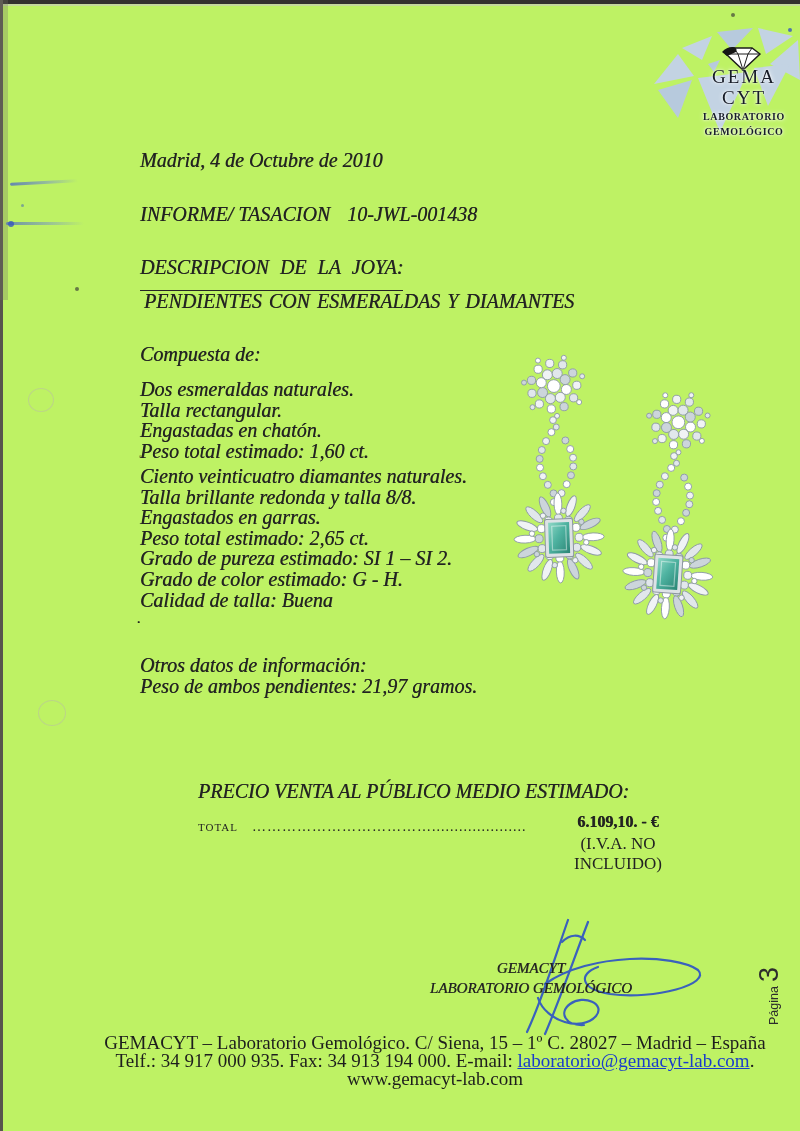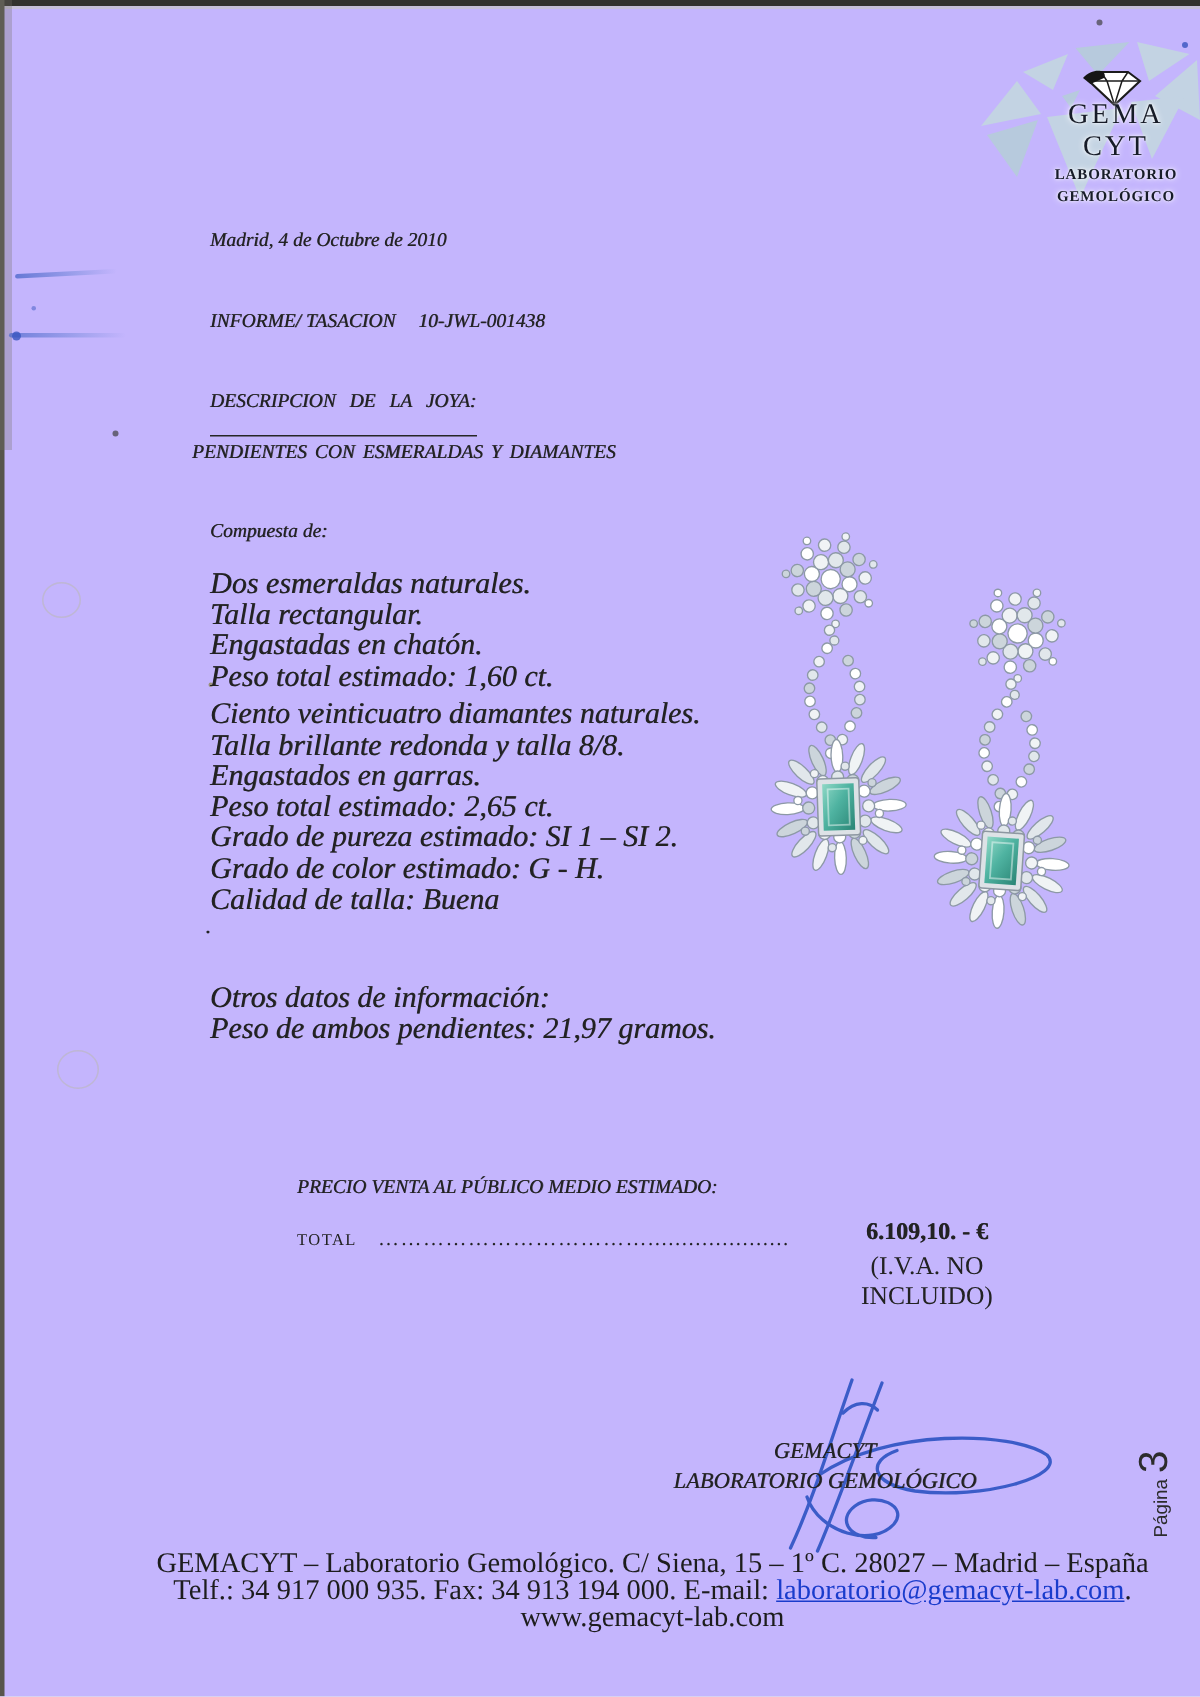--- a/index.html
+++ b/index.html
@@ -1,52 +1,52 @@
 <!DOCTYPE html>
 <html><head>
 <meta charset="utf-8">
 <style>
   html,body{margin:0;padding:0;background:#e8e8e6;}
-  .page{position:relative;width:800px;height:1131px;margin:0 auto;background:#c4b5fd;
+  .page{position:relative;width:800px;height:1131px;margin:0 auto;background:#bef264;
         font-family:"Liberation Serif", serif;color:#222;overflow:hidden;}
   .abs{position:absolute;}
   .it{font-style:italic;}
   .scan-top{position:absolute;top:0;left:0;width:100%;height:4px;background:#33322e;}
   .scan-top2{position:absolute;top:4px;left:0;width:100%;height:2px;background:#c9c8c2;opacity:.6;}
   .scan-left{position:absolute;top:0;left:0;width:3px;height:100%;background:#57554d;}
   .scan-left-wide{position:absolute;top:0;left:0;width:8px;height:300px;background:rgba(115,113,104,.30);}
   .speck{position:absolute;border-radius:50%;background:rgba(55,55,52,.65);}
   .ring-smudge{position:absolute;border:1px solid rgba(185,185,172,.5);border-radius:50%;}
   .pen-mark{position:absolute;height:3px;border-radius:2px;
             background:linear-gradient(90deg,rgba(70,100,200,.75),rgba(110,135,215,.45) 60%,rgba(110,135,215,0));}
   .pen-dot{position:absolute;width:4px;height:4px;border-radius:50%;background:rgba(55,85,190,.8);}
 
   
   .line{font-size:15px;line-height:20.6px;text-shadow:0.4px 0 0 rgba(30,30,30,.75);}
-  .big{font-size:13px;}
+  .big{font-size:20px;}
   .tblock{position:absolute;left:140px;}
   .tblock div{font-size:20px;line-height:20.6px;text-shadow:0.4px 0 0 rgba(30,30,30,.75);}
   .heading-underline{border-bottom:1.6px solid #262626;padding-bottom:12px;word-spacing:6px;display:inline-block;}
 
   
   .logo{position:absolute;left:620px;top:20px;width:180px;height:118px;}
   .logo-text{position:absolute;left:66px;top:46px;width:116px;text-align:center;color:#171c28;
              text-shadow:0 0 5px #fff,0 0 2px #fff;}
   .logo-brand{font-size:19px;letter-spacing:2px;line-height:21px;}
   .logo-sub{font-size:10px;font-weight:bold;letter-spacing:.6px;line-height:11.5px;margin-top:3px;}
 
   
   .total-label{font-size:11px;letter-spacing:1px;}
   .total-dots{font-size:14px;letter-spacing:1px;}
   .amount-col{position:absolute;left:538px;top:813px;width:160px;text-align:center;}
   .amount{font-size:16px;font-weight:bold;text-shadow:0.4px 0 0 rgba(20,20,20,.8);}
   .vat{font-size:17px;margin-top:3px;}
 
   
-  .sig-text{position:absolute;left:410px;top:958px;width:280px;text-align:center;}
+  .sig-text{position:absolute;left:391px;top:958px;width:280px;text-align:center;}
   .sig-text div{font-size:15px;line-height:20px;text-shadow:0.4px 0 0 rgba(30,30,30,.7);}
 
   
   .pagenum{position:absolute;left:729px;top:978px;width:90px;height:36px;
            transform:rotate(-90deg);transform-origin:50% 50%;
            font-family:"Liberation Sans", sans-serif;color:#2c2c2c;
            display:flex;align-items:baseline;justify-content:center;white-space:nowrap;}
   .pagenum .pg-word{font-size:12.5px;}
   .pagenum .pg-num{font-size:27px;margin-left:4px;line-height:27px;}
 
@@ -106,21 +106,21 @@
   <div class="abs line it big" style="left:140px;top:150px;">Madrid, 4 de Octubre de 2010</div>
 
   <div class="abs line it big" style="left:140px;top:204px;font-family:Liberation Serif, serif;">
     <span>INFORME/ TASACION</span>
     <span style="margin-left:12px;">10-JWL-001438</span>
   </div>
 
   <div class="abs line it big" style="left:140px;top:257px;">
     <span class="heading-underline">DESCRIPCION DE LA JOYA:</span>
   </div>
-  <div class="abs line it big" style="left:128px;top:291px;word-spacing:2px;">PENDIENTES CON  ESMERALDAS Y DIAMANTES</div>
+  <div class="abs line it big" style="left:144px;top:291px;word-spacing:2px;">PENDIENTES CON  ESMERALDAS Y DIAMANTES</div>
 
   <div class="abs line it big" style="left:140px;top:344px;">Compuesta de:</div>
 
   <div class="tblock it" style="top:379px;">
     <div>Dos esmeraldas naturales.</div>
     <div>Talla rectangular.</div>
     <div>Engastadas en chatón.</div>
     <div>Peso total estimado: 1,60 ct.</div>
   </div>
 

